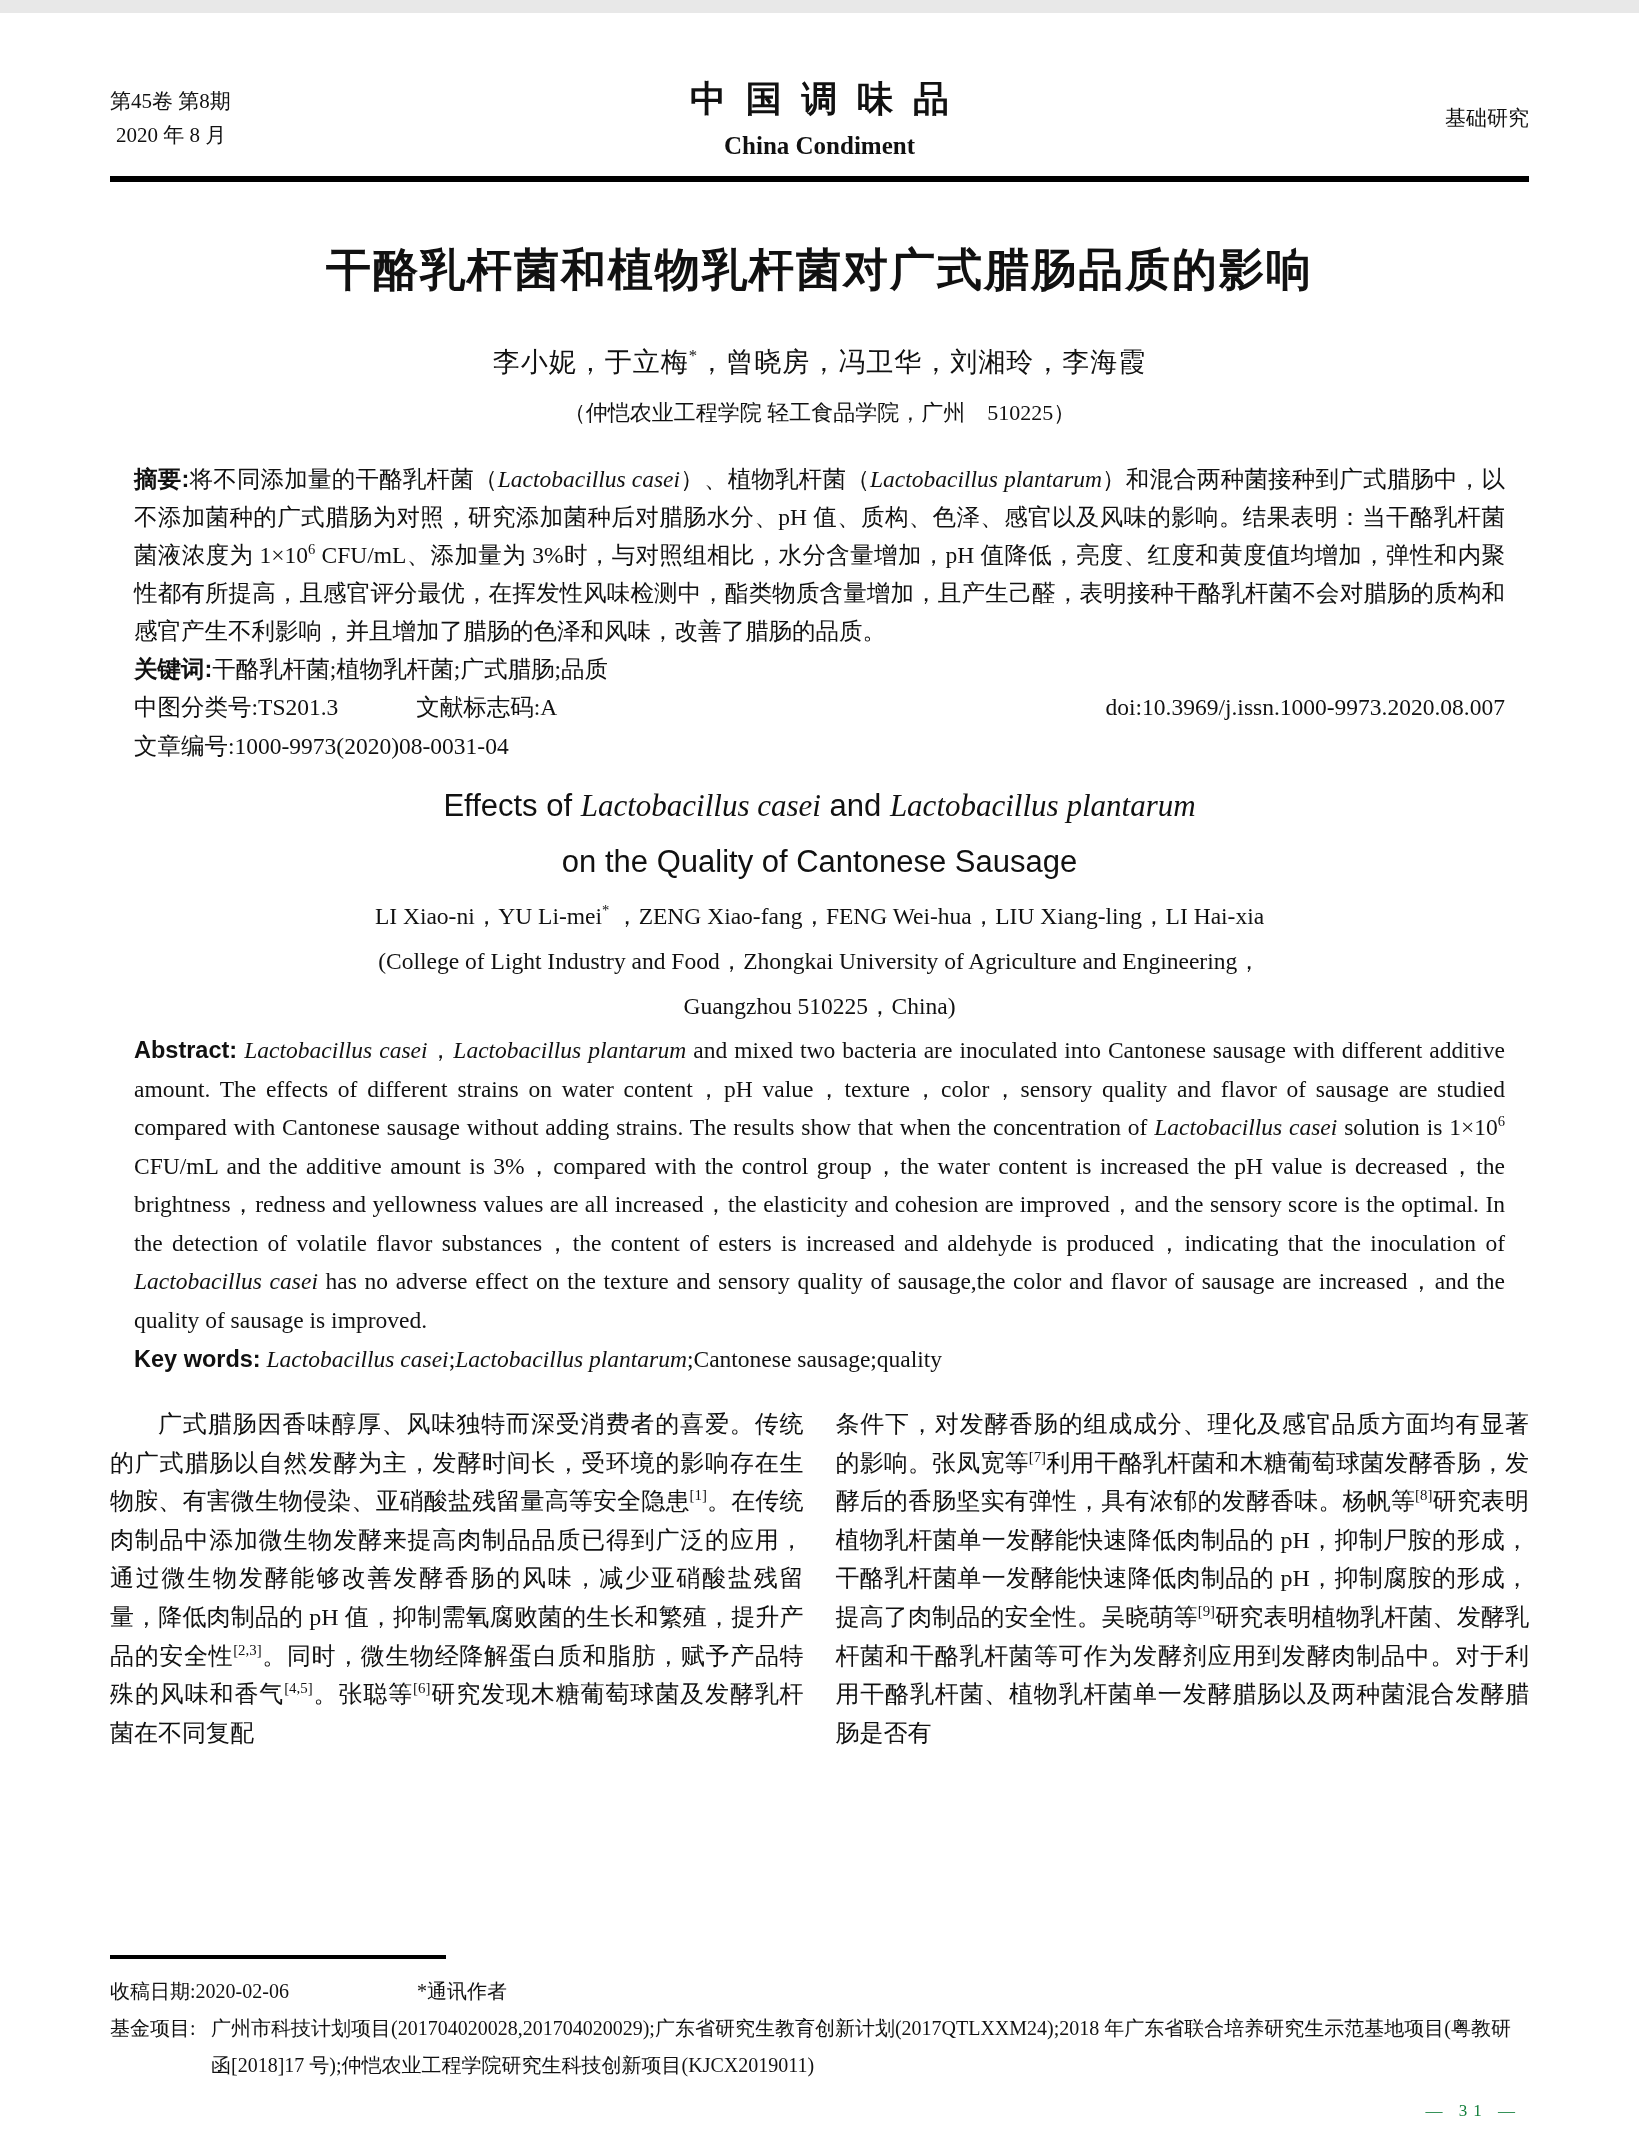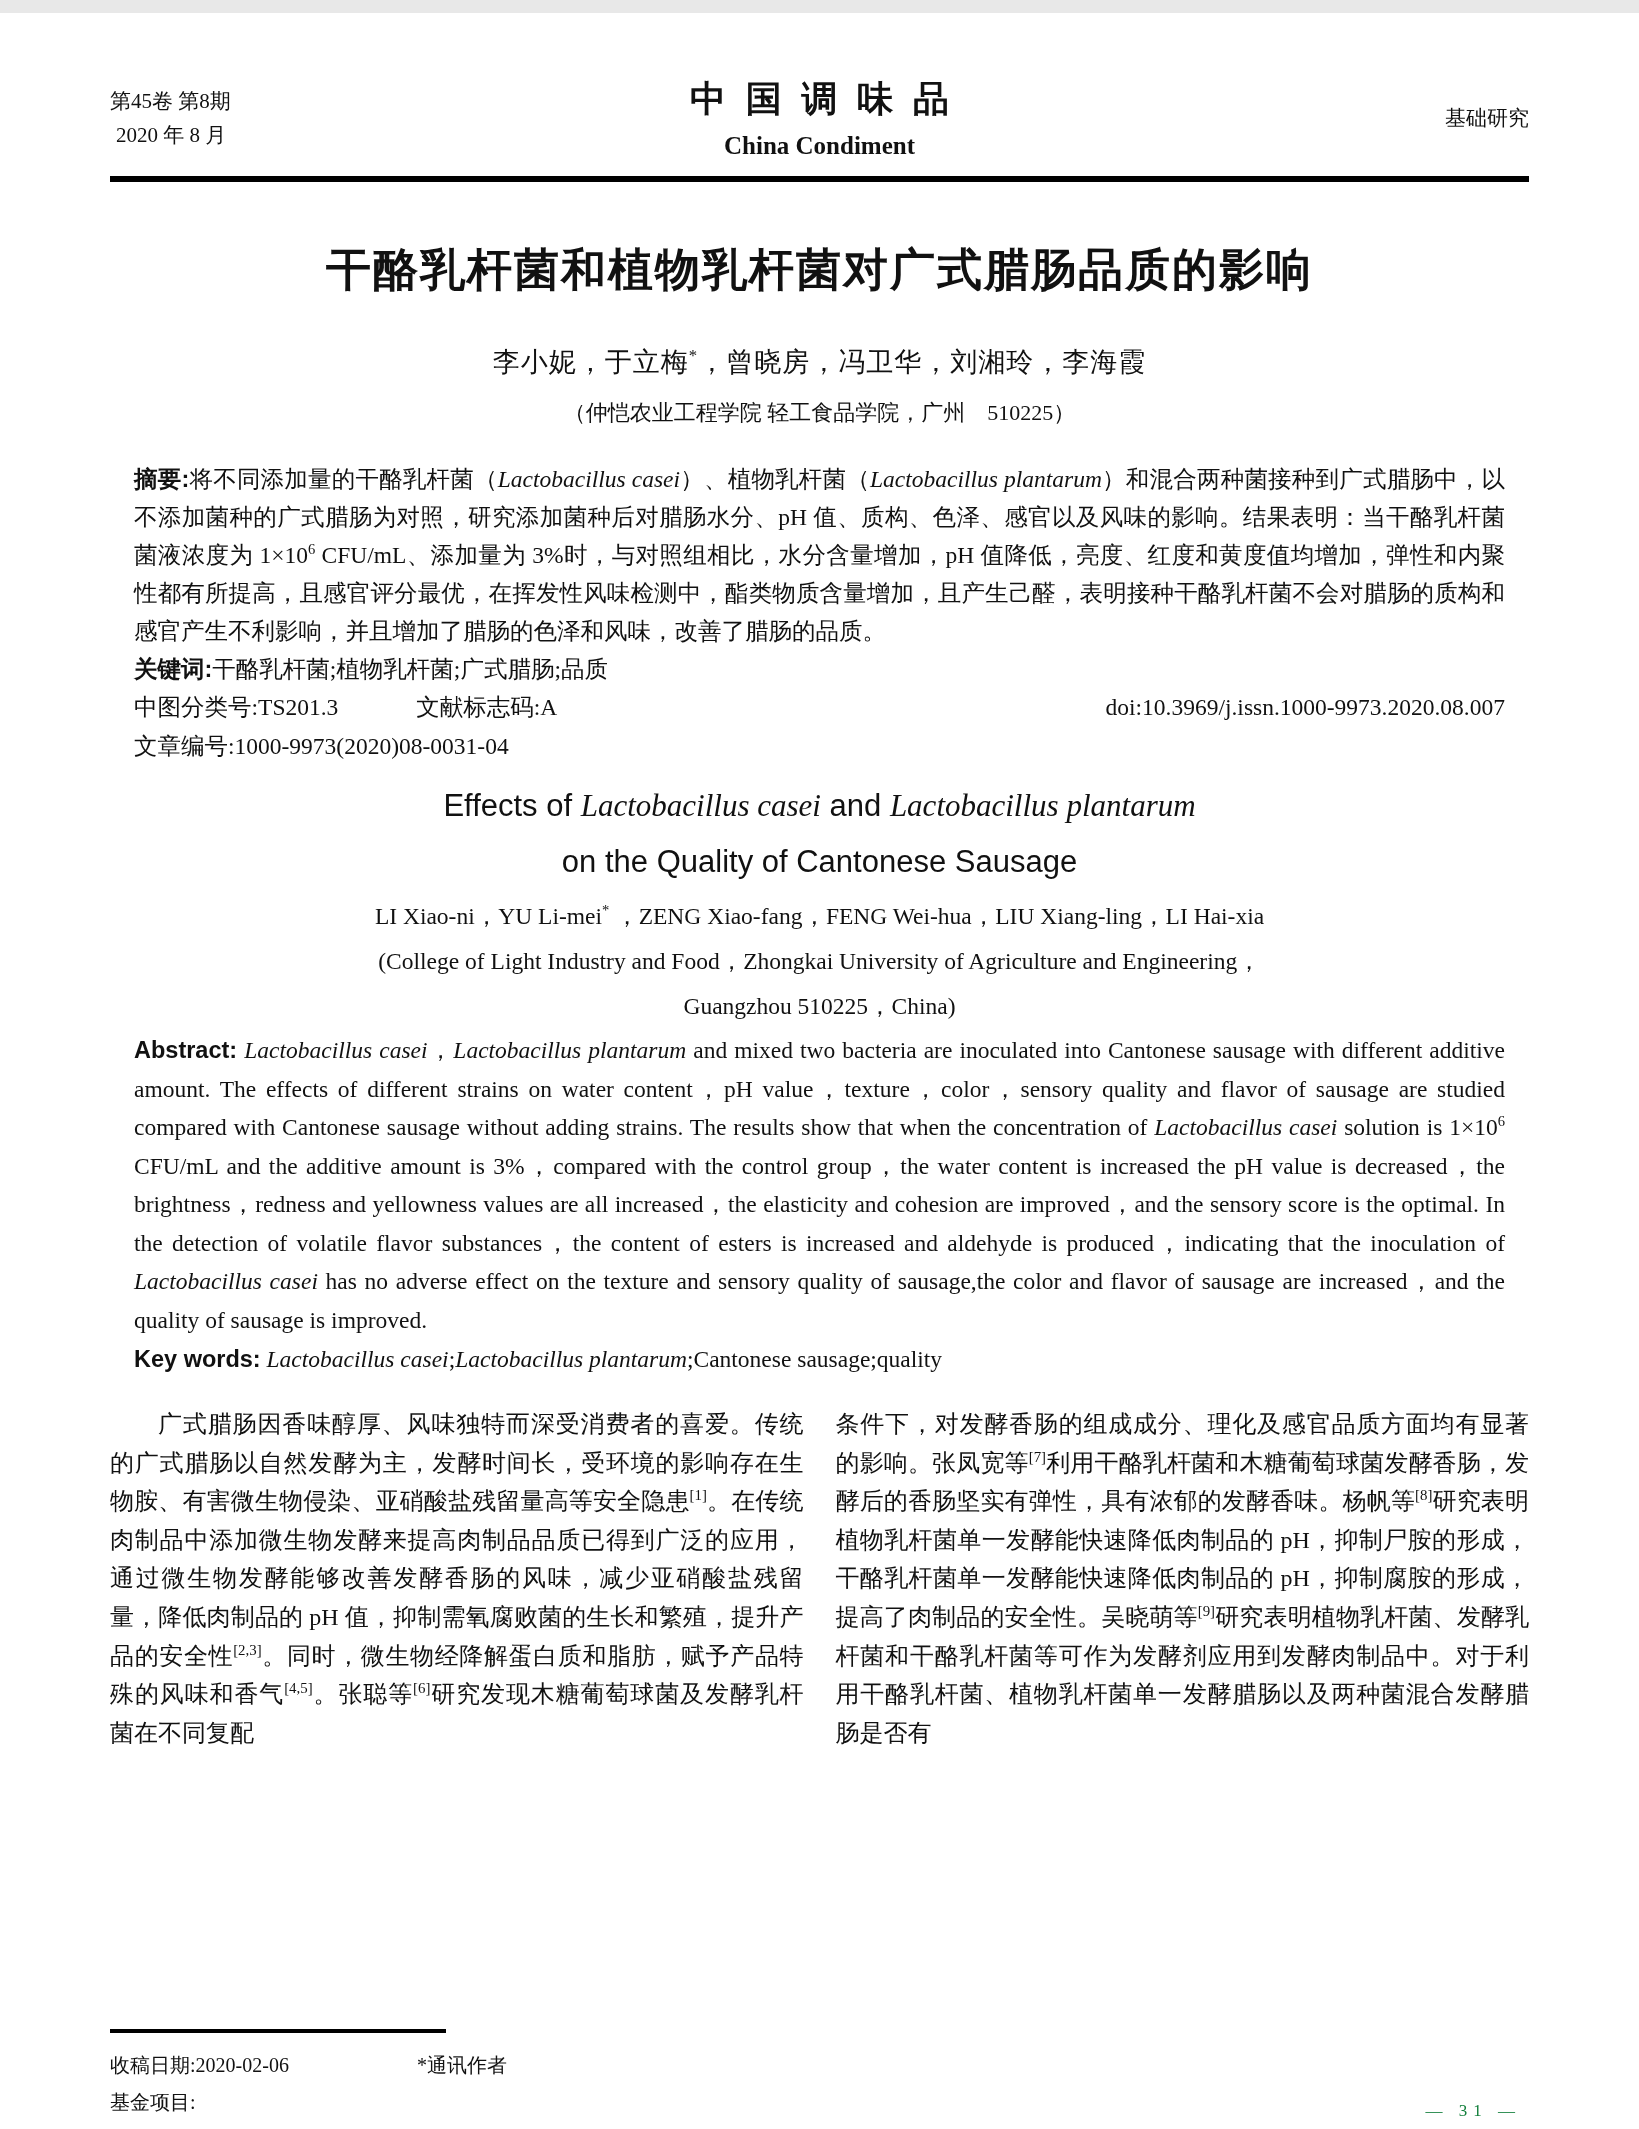--- a/index.html
+++ b/index.html
@@ -119,17 +119,18 @@
   </div>
 
   <div class="footnote">
     <div class="fn-rule"></div>
     <div class="fn-row-received">
       <span>收稿日期:2020-02-06</span>
       <span class="fn-corresponding">*通讯作者</span>
     </div>
     <div class="fn-item">
       <span class="fn-label">基金项目:</span>
+      <span>广州市科技计划项目(201704020028,201704020029);广东省研究生教育创新计划(2017QTLXXM24);2018 年广东省联合培养研究生示范基地项目(粤教研函[2018]17 号);仲恺农业工程学院研究生科技创新项目(KJCX2019011)</span>
     </div>
   </div>
 
   <div class="page-number">— 31 —</div>
 </div>
 
 </body></html>

